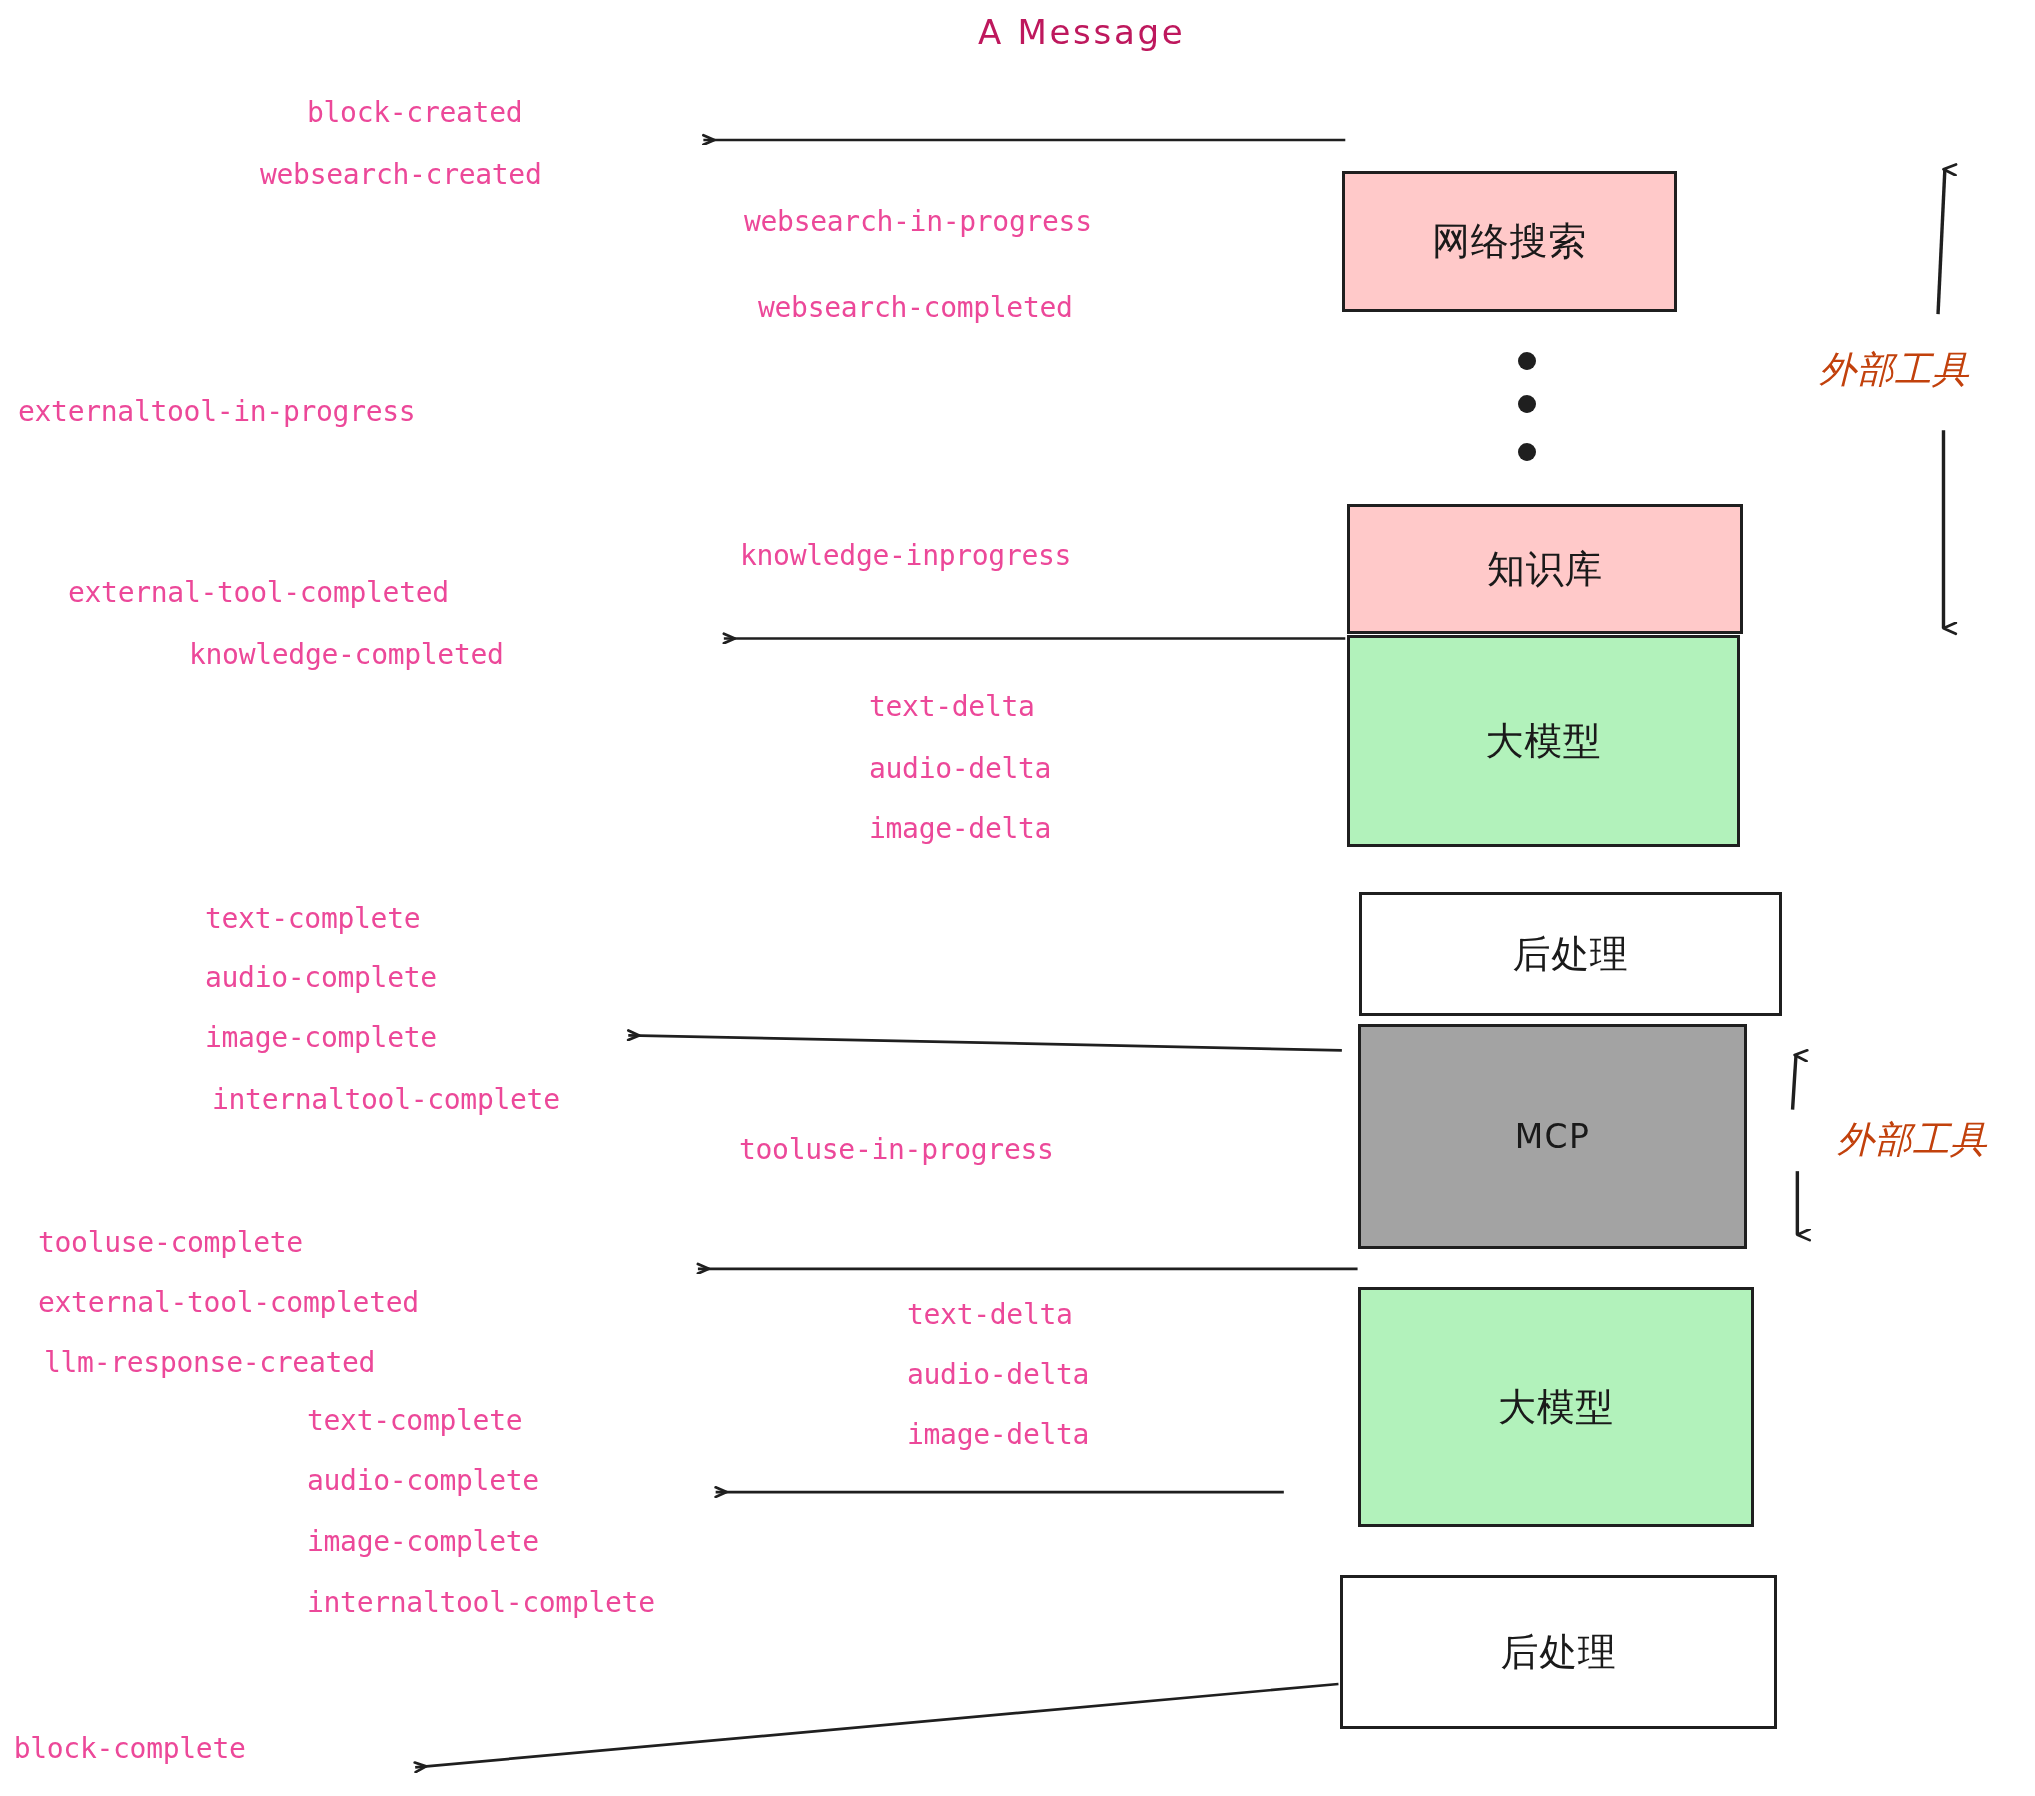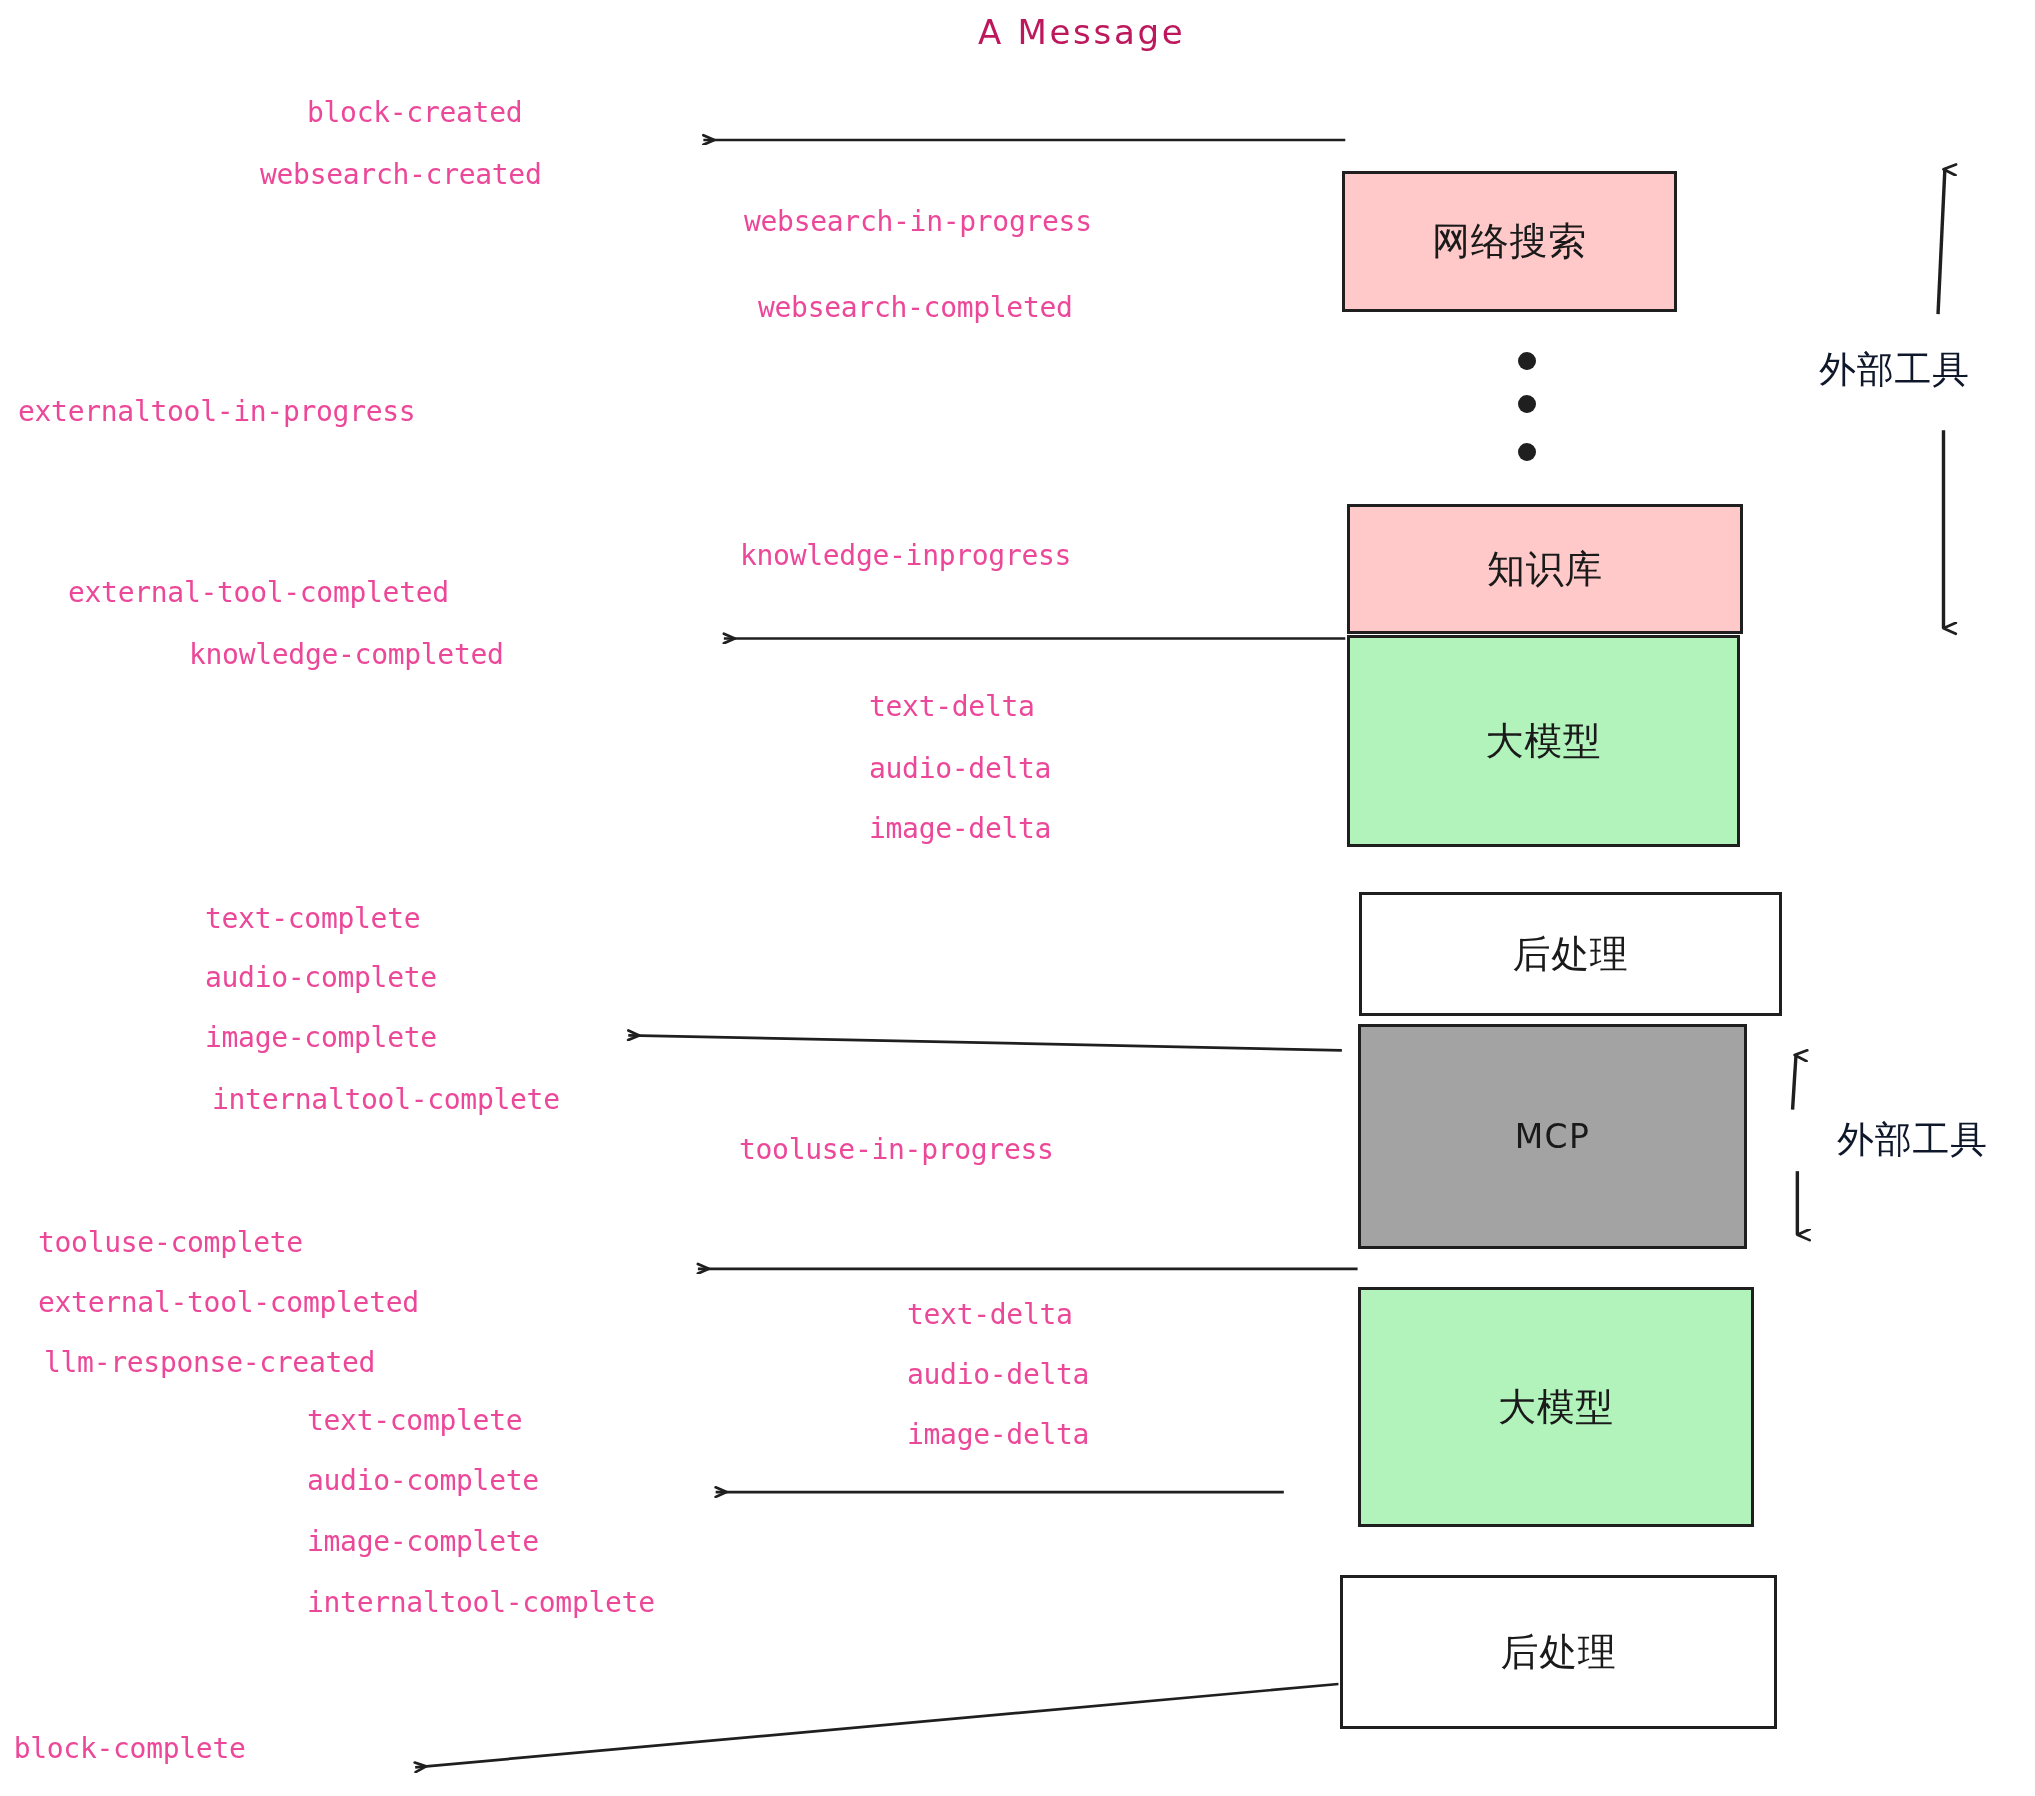--- a/index.html
+++ b/index.html
@@ -62,23 +62,24 @@
     position: absolute;
     left: 0; top: 0;
     width: 2035px;
     height: 1796px;
     pointer-events: none;
   }
   .side-label {
     position: absolute;
     font-family: "DejaVu Sans", "Liberation Sans", sans-serif;
     font-size: 37px;
-    color: #0f172a;
+    color: #c2410c;
     white-space: nowrap;
     letter-spacing: 0.7px;
+    font-style: italic;
   }
 </style>
 </head>
 <body>
 
 <div id="canvas">
 
   <div class="title" style="left:978px; top:12.3px;">A Message</div>
 
   <div class="box" id="node-websearch" style="left:1330px; top:171px; width:335px; height:141px; background:#FFC9C9;margin-left:12px;">

